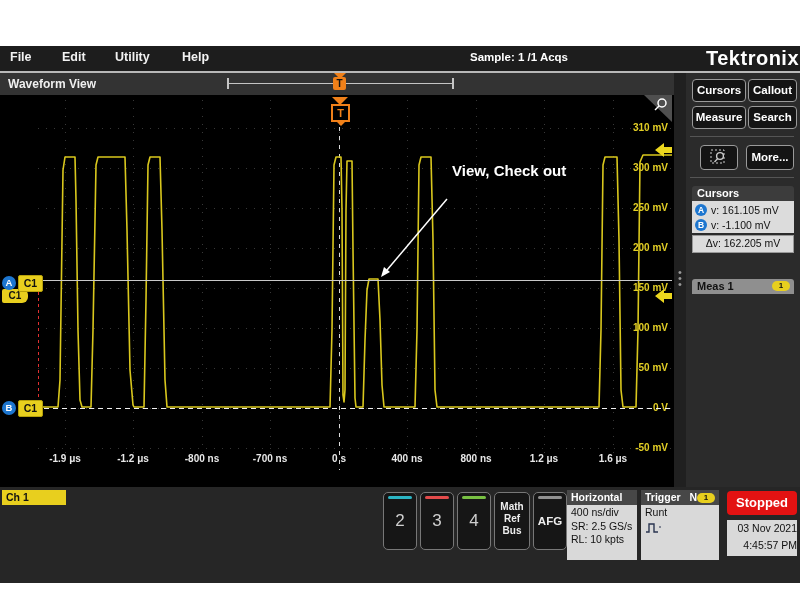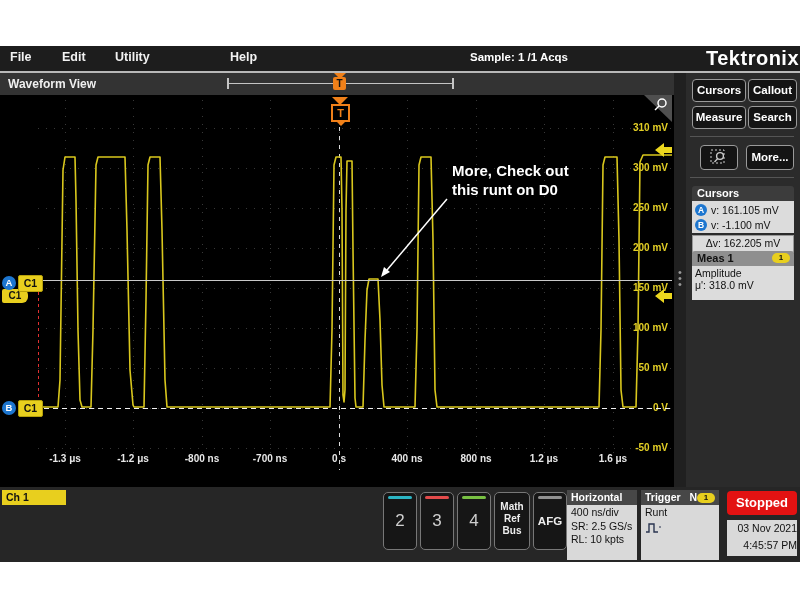--- a/index.html
+++ b/index.html
@@ -40,27 +40,27 @@
   #splitter{left:674px;top:73px;width:12px;height:414px;background:#202020;}
   #splitter-dots{left:4px;top:196px;color:#9a9a9a;font-size:11px;line-height:6px;}
   
   #rpanel{left:686px;top:73px;width:114px;height:414px;background:#2b2b2b;}
   .pbtn{position:absolute;background:#141414;border:1px solid #9a9a9a;border-radius:4px;color:#fff;
     font-size:11.5px;font-weight:bold;text-align:center;cursor:pointer;}
   .pdiv{left:4px;width:104px;height:1px;background:#555;}
   .readout{left:6px;width:102px;}
   .readout-head{background:#3c3c3c;color:#fff;font-size:11px;font-weight:bold;padding:1px 5px;border-radius:3px 3px 0 0;height:13px;}
   .readout-body{background:#dcdcdc;color:#111;font-size:10.5px;padding:1px 3px;}
-  .meas-head{background:#8f8f8f;color:#111;font-size:11px;font-weight:bold;padding:1px 5px;border-radius:3px 3px 0 0;height:13px;position:relative;}
+  .meas-head{background:#8f8f8f;color:#111;font-size:11px;font-weight:bold;padding:1px 5px;border-radius:3px 3px 0 0;height:13px;position:relative;margin-top:28px;}
   .ypill{position:absolute;right:4px;top:2px;width:18px;height:10px;background:#e8cf1e;border-radius:5px;color:#111;
     font-size:8px;font-weight:bold;text-align:center;line-height:10px;}
   .rrow{display:flex;align-items:center;gap:4px;height:15px;}
   .rrow .cbadge-circle{width:12px;height:12px;line-height:12px;font-size:8.5px;flex:0 0 auto;}
   
-  #bottombar{left:0;top:487px;width:800px;height:75px;background:#262626;}
+  #bottombar{left:0;top:487px;width:800px;height:96px;background:#262626;}
   .box-head{background:#474747;color:#fff;font-size:10.5px;font-weight:bold;padding:1px 4px;height:13px;}
   .box-body{background:#d9d9d9;color:#111;font-size:10.5px;padding:1px 4px;line-height:13.5px;}
   .chbtn{position:absolute;top:5px;width:32px;height:56px;background:#161616;border:1px solid #777;border-radius:5px;text-align:center;cursor:pointer;}
   .chbtn .stripe{position:absolute;left:4px;right:4px;top:3px;height:3px;border-radius:2px;}
   .chbtn .num{margin-top:18px;color:#cfcfcf;font-size:17px;}
   .chbtn .small3{margin-top:8px;color:#eee;font-size:10px;line-height:12px;font-weight:bold;}
   .chbtn .afg{margin-top:22px;color:#eee;font-size:11.5px;font-weight:bold;}
   #stopped-btn{left:727px;top:4px;width:70px;height:24px;background:#e31212;border-radius:4px;color:#fff;
     font-size:13px;font-weight:bold;text-align:center;line-height:24px;cursor:pointer;}
   #datetime-box{left:727px;top:33px;width:70px;height:36px;background:#d9d9d9;color:#111;font-size:10.5px;
@@ -69,21 +69,21 @@
 </head>
 <body>
 
 <div id="screen">
 
   <div id="menubar" class="abs">
     <div id="menu-items">
         <div class="menu-item" style="left: 10px;">File</div>
         <div class="menu-item" style="left: 62px;">Edit</div>
         <div class="menu-item" style="left: 115px;">Utility</div>
-        <div class="menu-item" style="left: 182px; margin-left: 48px;">Help</div>
+        <div class="menu-item" style="left: 182px;">Help</div>
       </div>
     <div id="sample-status" class="abs">Sample: 1 /1 Acqs</div>
     <div id="brand-logo" class="abs">Tektronix</div>
   </div>
   <div id="menu-sep" class="abs"></div>
 
   <div id="wfv-bar" class="abs">
     <div id="wfv-title" class="abs">Waveform View</div>
     <div class="abs mini-line" style="left:228px;width:225px;"></div>
     <div class="abs mini-bracket" style="left:227px;"></div>
@@ -118,21 +118,21 @@
         <div class="abs vlabel" style="left: 626px; top: 67px;">300 mV</div>
         <div class="abs vlabel" style="left: 626px; top: 107px;">250 mV</div>
         <div class="abs vlabel" style="left: 626px; top: 147px;">200 mV</div>
         <div class="abs vlabel" style="left: 626px; top: 187px;">150 mV</div>
         <div class="abs vlabel" style="left: 626px; top: 227px;">100 mV</div>
         <div class="abs vlabel" style="left: 626px; top: 267px;">50 mV</div>
         <div class="abs vlabel" style="left: 626px; top: 307px;">0 V</div>
         <div class="abs vlabel" style="left: 626px; top: 347px;">-50 mV</div>
       </div>
     <div id="tlabels">
-        <div class="abs tlabel" style="left: 35px; top: 358px;">-1.3 μs</div>
+        <div class="abs tlabel" style="left: 35px; top: 358px;">-1.9 μs</div>
         <div class="abs tlabel" style="left: 103px; top: 358px;">-1.2 μs</div>
         <div class="abs tlabel" style="left: 172px; top: 358px;">-800 ns</div>
         <div class="abs tlabel" style="left: 240px; top: 358px;">-700 ns</div>
         <div class="abs tlabel" style="left: 309px; top: 358px;">0 s</div>
         <div class="abs tlabel" style="left: 377px; top: 358px;">400 ns</div>
         <div class="abs tlabel" style="left: 446px; top: 358px;">800 ns</div>
         <div class="abs tlabel" style="left: 514px; top: 358px;">1.2 μs</div>
         <div class="abs tlabel" style="left: 583px; top: 358px;">1.6 μs</div>
       </div>
 
@@ -163,22 +163,21 @@
       <line x1="15" y1="11" x2="11" y2="15" stroke="#fff" stroke-width="1.5"></line>
     </svg>
 
     <div class="abs ch-tag" style="left:2px;top:194px;">C1</div>
     <div class="abs cbadge-circle" style="left:2px;top:181px;">A</div>
     <div class="abs cbadge-ch" style="left:18px;top:180px;">C1</div>
     <div class="abs cbadge-circle" style="left:2px;top:306px;">B</div>
     <div class="abs cbadge-ch" style="left:18px;top:305px;">C1</div>
 
     <div class="abs note-text" style="left:452px;top:66px;">
-      <div>More, Check out</div>
-      <div>this runt on D0</div>
+      <div>View, Check out</div>
     </div>
     <svg class="abs" style="left:375px;top:100px;" width="80" height="90">
       <line x1="72" y1="4" x2="12" y2="75" stroke="#fff" stroke-width="1.5"></line>
       <polygon points="6,82 15,77 9,72" fill="#fff"></polygon>
     </svg>
   </div>
 
   <div id="splitter" class="abs">
     <div id="splitter-dots" class="abs">•<br>•<br>•</div>
   </div>
@@ -212,24 +211,20 @@
         </div>
       </div>
       <div class="readout-body" style="margin-top:2px;border:1px solid #999;text-align:center;height:14px;">Δv: 162.205 mV</div>
     </div>
 
     <div class="abs readout" style="top:178px;">
       <div class="meas-head">
         <span>Meas 1</span>
         <span class="ypill">1</span>
       </div>
-      <div class="readout-body" style="height:32px;">
-        <div>Amplitude</div>
-        <div>μ': 318.0 mV</div>
-      </div>
     </div>
   </div>
 
   <div id="bottombar" class="abs">
     <div class="abs" style="left:2px;top:3px;width:64px;">
       <div class="box-head" style="background:#e8cf1e;color:#111;">Ch 1</div>
     </div>
 
     <div id="chbtns">
         <div class="chbtn" style="left: 383px;">

